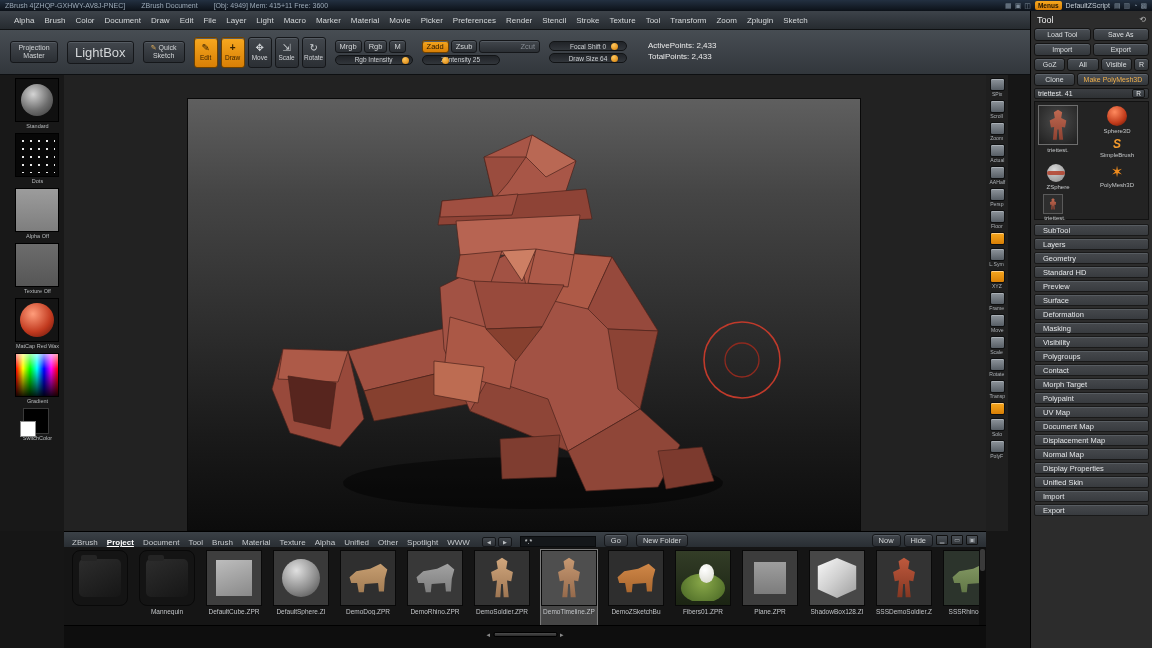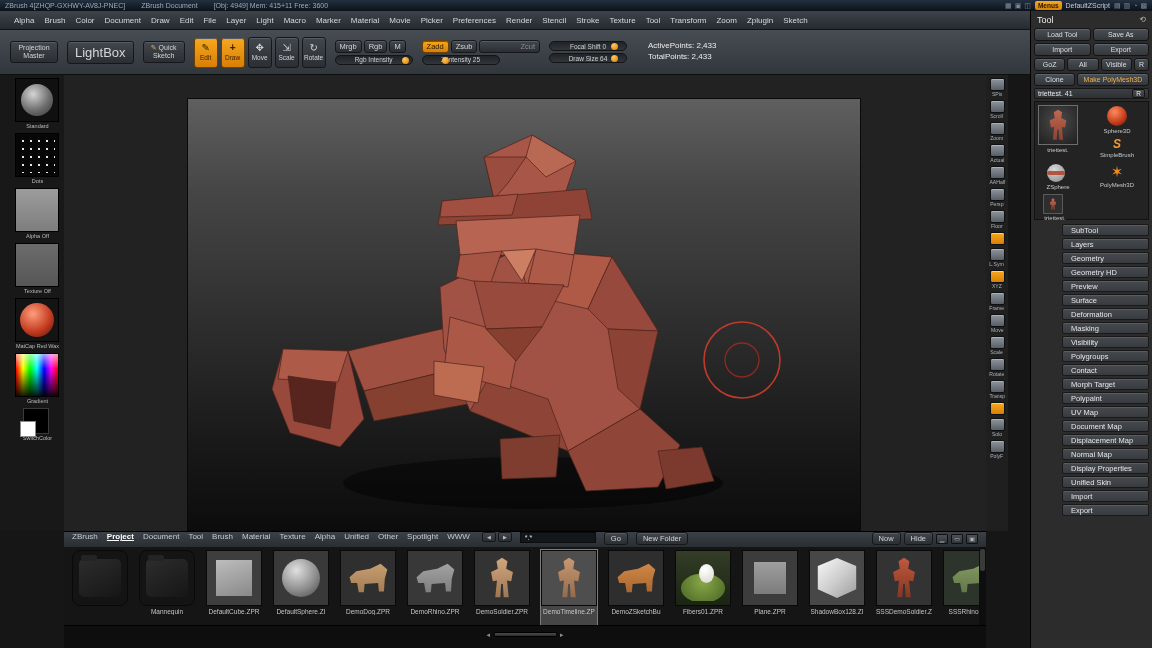--- a/index.html
+++ b/index.html
@@ -102,25 +102,25 @@
 .l-simplebrush{left:50px;top:50px;width:64px;}
 .zsphere{left:12px;top:62px;width:18px;height:18px;border-radius:50%;background:radial-gradient(circle at 40% 32%,#dadada,#868686);}
 .zsphere::after{content:"";position:absolute;left:0;top:7px;width:18px;height:4px;background:#b3402a;opacity:.85;border-radius:2px;}
 .l-zsphere{left:0;top:82px;width:46px;}
 .polymesh3d{left:72px;top:60px;width:20px;height:20px;color:#f08c1e;font-size:15px;line-height:20px;text-align:center;}
 .polymesh3d::before{content:"✶";}
 .l-polymesh3d{left:50px;top:80px;width:64px;}
 .recent-thumb{position:absolute;left:8px;top:92px;width:20px;height:20px;background:#2e2e2e;border:1px solid #5a5a5a;}
 .l-recent{left:0;top:113px;width:40px;}
 .tp-sections{margin-top:4px;}
-.tp-section{height:12px;margin-top:2px;background:linear-gradient(#46494d,#383b3f);border:1px solid #191919;border-radius:2px;font-size:7.5px;color:#e4e6e8;padding:1px 0 0 8px;white-space:nowrap;overflow:hidden;box-shadow:inset 0 1px 0 #575c61;margin-left:28px;}
+.tp-section{height:12px;margin-top:2px;background:linear-gradient(#46494d,#383b3f);border:1px solid #191919;border-radius:2px;font-size:7.5px;color:#e4e6e8;padding:1px 0 0 8px;white-space:nowrap;overflow:hidden;box-shadow:inset 0 1px 0 #575c61;}
 
 
 .lightbox{position:absolute;left:64px;top:531px;width:922px;height:94px;border-top:1px solid #000;}
-.lb-bar{height:15px;background:linear-gradient(#3b4147,#292e33);display:flex;align-items:flex-start;gap:8px;padding:0 8px;font-size:8px;color:#c6cacd;}
+.lb-bar{height:15px;background:linear-gradient(#3b4147,#292e33);display:flex;align-items:flex-end;gap:8px;padding:0 8px;font-size:8px;color:#c6cacd;}
 .lb-tabs{display:flex;gap:9px;}
 .lb-tab{white-space:nowrap;}
 .lb-tab.selected{color:#fff;font-weight:bold;text-decoration:underline;}
 .lb-nav{display:flex;gap:2px;margin-left:4px;}
 .lb-arrow{width:14px;height:10px;background:linear-gradient(#42474d,#2b2f34);border:1px solid #15171a;border-radius:2px;font-size:5px;line-height:9px;text-align:center;color:#b9bdc0;}
 .lb-search{width:76px;height:11px;background:#14171a;border:1px solid #0a0c0e;color:#e0e3e5;font-size:7px;padding:0 4px;font-family:"Liberation Sans",sans-serif;}
 .lb-btn{font-size:7.5px;padding:1px 6px;line-height:1.25;}
 .lb-right{margin-left:auto;display:flex;align-items:center;gap:3px;}
 .lb-win{width:12px;height:10px;background:linear-gradient(#4a5056,#32363a);border:1px solid #101010;font-size:6px;line-height:9px;text-align:center;color:#aeb3b8;border-radius:1px;}
 .lb-items{height:79px;background:#151515;display:flex;gap:11px;padding:3px 0 0 8px;overflow:hidden;position:relative;}
@@ -477,21 +477,21 @@
     <div class="recent-thumb">
       <div class="fig-biped"></div>
     </div>
     <div class="tp-lab l-recent">triettest.</div>
   </div>
   <ul class="tp-sections">
 
   <li class="tp-section">SubTool</li>
       <li class="tp-section">Layers</li>
       <li class="tp-section">Geometry</li>
-      <li class="tp-section">Geometry HD</li>
+      <li class="tp-section">Standard HD</li>
       <li class="tp-section">Preview</li>
       <li class="tp-section">Surface</li>
       <li class="tp-section">Deformation</li>
       <li class="tp-section">Masking</li>
       <li class="tp-section">Visibility</li>
       <li class="tp-section">Polygroups</li>
       <li class="tp-section">Contact</li>
       <li class="tp-section">Morph Target</li>
       <li class="tp-section">Polypaint</li>
       <li class="tp-section">UV Map</li>

